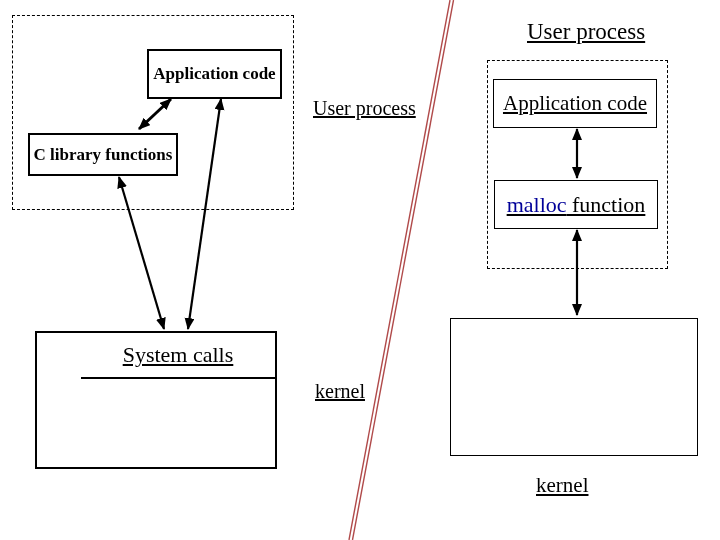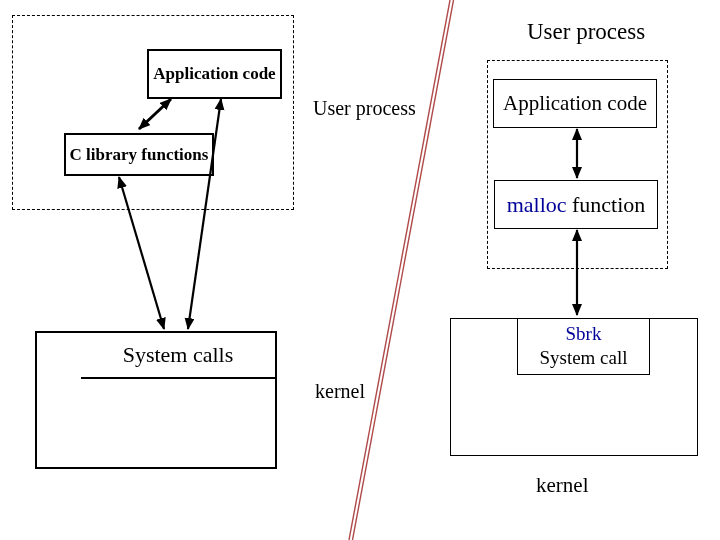--- a/index.html
+++ b/index.html
@@ -5,37 +5,37 @@
   html,body{margin:0;padding:0;background:#ffffff;}
   #page{
     position:relative;width:720px;height:540px;background:#ffffff;overflow:hidden;
     font-family:"Liberation Serif","DejaVu Serif",serif;color:#000;
   }
   .abs{position:absolute;}
   .dashedbox{border:1px dashed #000;}
   .solidbox{border:2px solid #000;background:#fff;display:flex;align-items:center;justify-content:center;}
   .thinbox{border:1px solid #000;background:transparent;display:flex;align-items:center;justify-content:center;}
   .boldlabel{font-weight:bold;white-space:nowrap;}
-  .plain{white-space:nowrap;}
+  .plain{white-space:nowrap;text-decoration:underline;}
   #svg-layer{position:absolute;left:0;top:0;width:720px;height:540px;pointer-events:none;}
   .blue{color:#000099;}
   .centerlines{text-align:center;line-height:24px;padding-top:3px;}
 </style>
 </head>
 <body>
 
 <div id="page">
 
   <div class="abs dashedbox" style="left:12px;top:15px;width:280px;height:193px;"></div>
 
   <div class="abs solidbox" style="left:147px;top:49px;width:131px;height:46px;font-size:17px;">
     <span class="boldlabel">Application code</span>
   </div>
 
-  <div class="abs solidbox" style="left:28px;top:133px;width:146px;height:39px;font-size:17px;margin-left:36px;">
+  <div class="abs solidbox" style="left:28px;top:133px;width:146px;height:39px;font-size:17px;">
     <span class="boldlabel">C library functions</span>
   </div>
 
   <div class="abs" style="left:35px;top:331px;width:238px;height:134px;border:2px solid #000;background:#fff;">
     <div style="height:44px;border-bottom:2px solid #000;display:flex;align-items:center;justify-content:center;font-size:22px;margin-left:44px;">
       <span class="plain">System calls</span>
     </div>
   </div>
 
   <div class="abs plain" style="left:313px;top:97px;font-size:20px;">User process</div>
@@ -49,24 +49,20 @@
   <div class="abs thinbox" style="left:493px;top:79px;width:162px;height:47px;font-size:21px;">
     <span class="plain">Application code</span>
   </div>
 
   <div class="abs thinbox" style="left:494px;top:180px;width:162px;height:47px;font-size:22px;">
     <span class="plain"><span class="blue">malloc</span><span> function</span></span>
   </div>
 
   <div class="abs" style="left:450px;top:318px;width:246px;height:136px;border:1px solid #000;background:#fff;"></div>
 
-  <div class="abs centerlines" style="left:517px;top:318px;width:131px;height:52px;border:1px solid #000;background:#fff;font-size:19px;">
-    <div class="blue">Sbrk</div>
-    <div>System call</div>
-  </div>
 
   <div class="abs plain" style="left:536px;top:473px;font-size:21px;">kernel</div>
 
   <svg id="svg-layer" viewBox="0 0 720 540" xmlns="http://www.w3.org/2000/svg">
     <defs>
       <marker id="ah" markerUnits="userSpaceOnUse" markerWidth="14" markerHeight="12" refX="11" refY="5" orient="auto-start-reverse">
         <path d="M0,0 L12,5 L0,10 z" fill="#000"></path>
       </marker>
     </defs>
 

